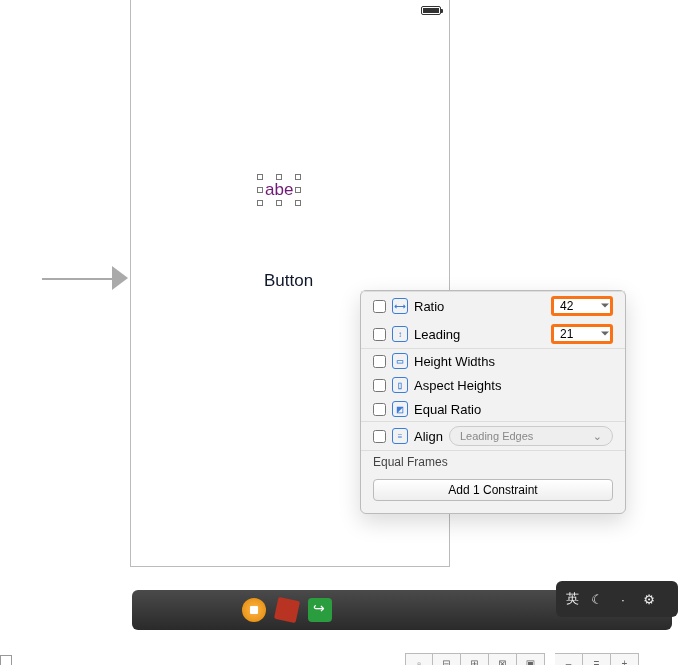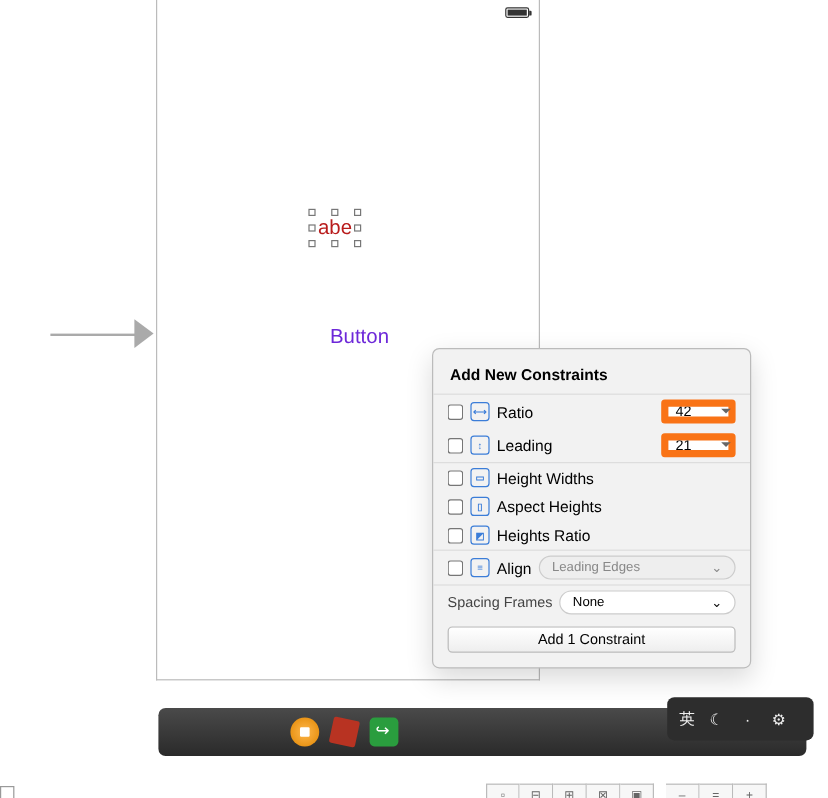--- a/index.html
+++ b/index.html
@@ -50,44 +50,44 @@
       top: 1px;
       bottom: 1px;
       right: 1px;
       background: #333;
     }
     .label-selected {
       position: absolute;
       left: 130px;
       top: 178px;
       font-size: 17px;
-      color: #b91c1c;
+      color: #701a75;
       padding: 2px 4px;
     }
     .sel-handle {
       position: absolute;
       width: 6px;
       height: 6px;
       border: 1px solid #777;
       background: #fff;
     }
     .h-tl { left: -4px; top: -4px; }
     .h-tm { left: 50%; top: -4px; transform: translateX(-50%); }
     .h-tr { right: -4px; top: -4px; }
     .h-ml { left: -4px; top: 50%; transform: translateY(-50%); }
     .h-mr { right: -4px; top: 50%; transform: translateY(-50%); }
     .h-bl { left: -4px; bottom: -4px; }
     .h-bm { left: 50%; bottom: -4px; transform: translateX(-50%); }
     .h-br { right: -4px; bottom: -4px; }
     .button-el {
       position: absolute;
-      left: 144px;
+      left: 133px;
       top: 271px;
       font-size: 17px;
-      color: #6d28d9;
+      color: #0f172a;
     }
     .arrow-marker {
       position: absolute;
       left: 42px;
       top: 264px;
       width: 86px;
       height: 28px;
     }
     .arrow-line {
       position: absolute;
@@ -213,21 +213,21 @@
       display: inline-flex;
       align-items: center;
       justify-content: center;
       font-size: 8px;
       color: #3b7dd8;
       font-weight: bold;
     }
     .dim-field {
       width: 62px;
       height: 20px;
-      border: 6px solid #f97316;
+      border: 3px solid #f97316;
       border-radius: 3px;
       padding: 2px 14px 2px 6px;
       font-size: 12px;
       margin-left: auto;
       position: relative;
     }
     .dim-wrap { margin-left:auto; position:relative; width:62px; }
     .align-select {
       flex: 1;
       height: 20px;
@@ -355,21 +355,20 @@
   </div>
   <div class="button-el">Button</div>
 </div>
 
 <div class="arrow-marker">
   <div class="arrow-line"></div>
   <div class="arrow-head"></div>
 </div>
 
 <div class="popover">
-  <div class="popover-title">Add New Constraints</div>
 
 
   <div class="divider"></div>
   <div class="row">
     <input type="checkbox" style="">
     <span class="dim-icon">⟷</span>
     <span>Ratio</span>
     <div class="dim-wrap">
       <input class="dim-field" value="42" style="">
       <span class="sp-chevron"></span>
@@ -392,41 +391,37 @@
     <span>Height Widths</span>
   </div>
   <div class="row">
     <input type="checkbox" style="">
     <span class="dim-icon">▯</span>
     <span>Aspect Heights</span>
   </div>
   <div class="row">
     <input type="checkbox" style="">
     <span class="dim-icon">◩</span>
-    <span>Heights Ratio</span>
+    <span>Equal Ratio</span>
   </div>
 
   <div class="divider"></div>
   <div class="row">
     <input type="checkbox" style="">
     <span class="dim-icon">≡</span>
     <span>Align</span>
     <div class="align-select">
       <span>Leading Edges</span>
         <span>⌄</span>
     </div>
   </div>
 
   <div class="divider"></div>
   <div class="row">
-    <span class="update-label">Spacing Frames</span>
-    <div class="update-select">
-      <span>None</span>
-        <span>⌄</span>
-    </div>
+    <span class="update-label">Equal Frames</span>
   </div>
   <div class="add-btn">Add 1 Constraint</div>
 </div>
 
 <div class="bottom-toolbar">
   <span class="tb-circle tb-stop"></span>
   <span class="tb-cube"></span>
   <span class="tb-exit"></span>
 </div>
 

